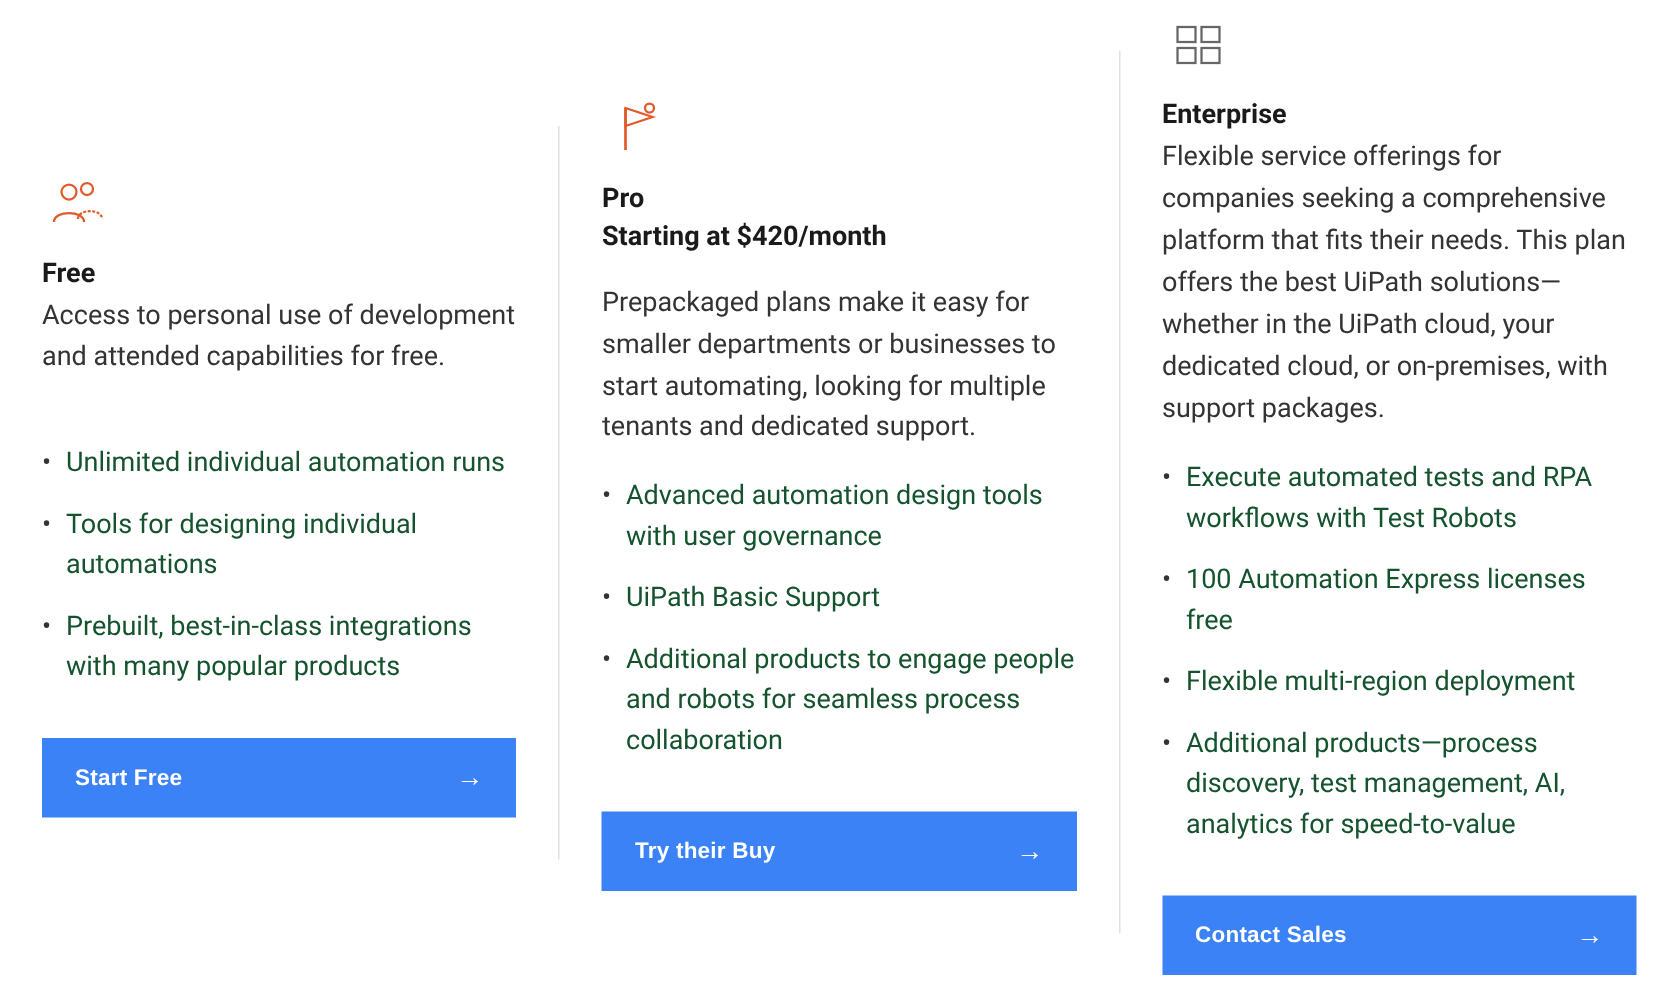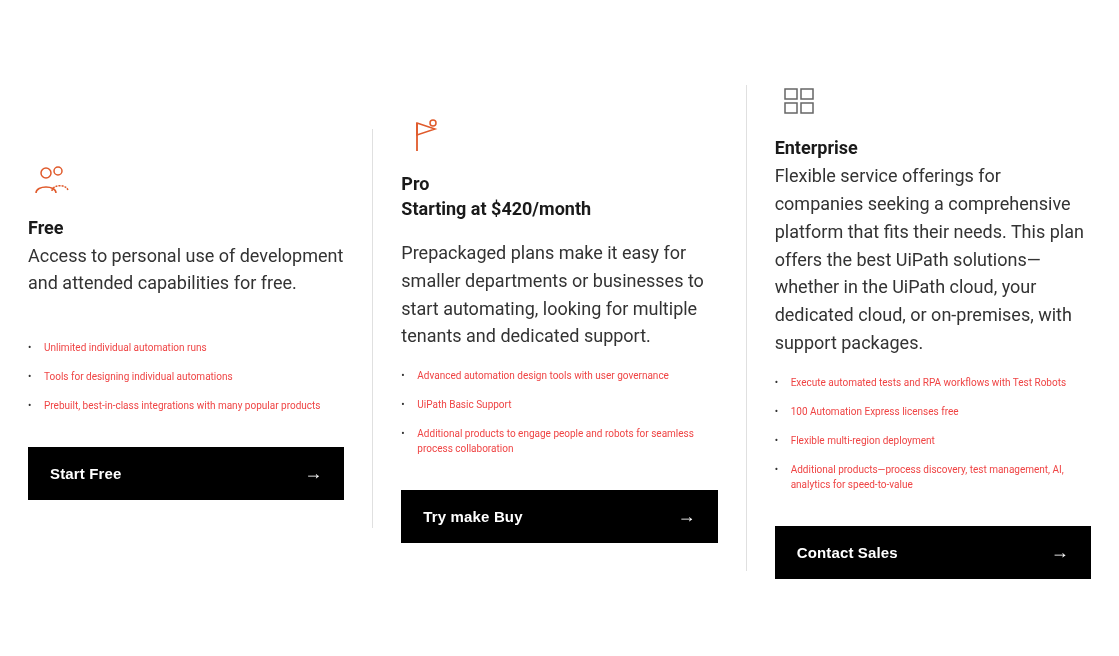--- a/index.html
+++ b/index.html
@@ -66,22 +66,22 @@
       margin-bottom: 18px;
       min-height: 80px;
     }
 
     .plan-features {
       list-style: none;
       flex: 1;
     }
 
     .plan-features li {
-      font-size: 10px;
-      color: #ef4444;
+      font-size: 18px;
+      color: #14532d;
       line-height: 1.5;
       margin-bottom: 14px;
       padding-left: 16px;
       position: relative;
     }
 
     .plan-features li::before {
       content: '•';
       position: absolute;
       left: 0;
@@ -90,21 +90,21 @@
 
     .plan-footer {
       padding: 20px 0 28px 0;
       margin-top: auto;
     }
 
     .cta-button {
       display: inline-flex;
       align-items: center;
       justify-content: space-between;
-      background: #000000;
+      background: #3b82f6;
       color: #fff;
       font-size: 15px;
       font-weight: 600;
       padding: 16px 22px;
       border: none;
       cursor: pointer;
       width: 100%;
       letter-spacing: 0.01em;
       text-decoration: none;
     }
@@ -164,21 +164,21 @@
     <div class="plan-name">Pro</div>
     <div class="plan-price">Starting at $420/month</div>
     <div class="plan-description">Prepackaged plans make it easy for smaller departments or businesses to start automating, looking for multiple tenants and dedicated support.</div>
     <ul class="plan-features">
       <li>Advanced automation design tools with user governance</li>
       <li>UiPath Basic Support</li>
       <li>Additional products to engage people and robots for seamless process collaboration</li>
     </ul>
     <div class="plan-footer">
       <button class="cta-button">
-        <span>Try make Buy</span>
+        <span>Try their Buy</span>
         <span class="arrow-icon">→</span>
       </button>
     </div>
   </div>
 
   <div class="plan-column">
     <div class="plan-icon icon-enterprise">
       <svg viewBox="0 0 40 40" fill="none" xmlns="http://www.w3.org/2000/svg">
 
         <rect x="6" y="8" width="12" height="10" stroke="#666" stroke-width="1.5" fill="none"></rect>

